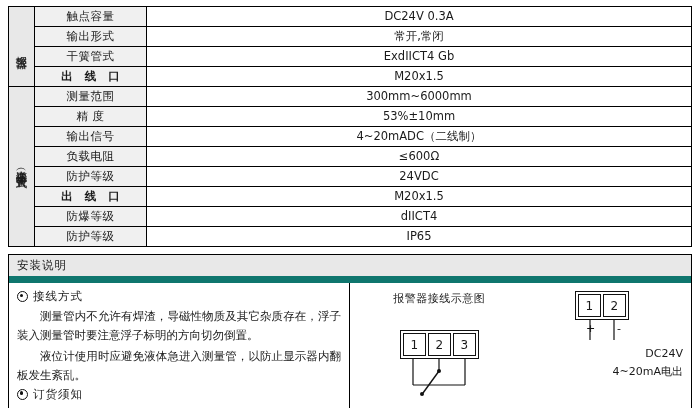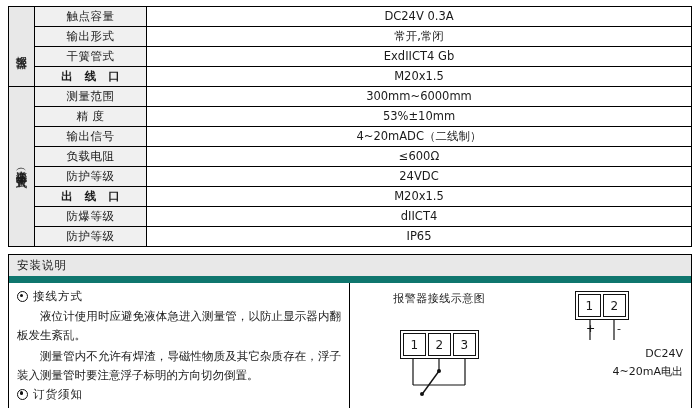--- a/index.html
+++ b/index.html
@@ -244,22 +244,22 @@
 
   <div class="install">
     <div class="install-title">安装说明</div>
     <div class="install-body">
 
       <div class="col-left">
         <div class="hd">
           <span class="bullet"></span>
           <span>接线方式</span>
         </div>
+        <p class="para">测量管内不允许有焊渣，导磁性物质及其它杂质存在，浮子装入测量管时要注意浮子标明的方向切勿倒置。</p>
         <p class="para">液位计使用时应避免液体急进入测量管，以防止显示器内翻板发生紊乱。</p>
-        <p class="para">测量管内不允许有焊渣，导磁性物质及其它杂质存在，浮子装入测量管时要注意浮子标明的方向切勿倒置。</p>
 
         <div class="hd">
           <span class="bullet"></span>
           <span>订货须知</span>
         </div>
         <p class="para">请应选型认真填写。</p>
 
       </div>
 
       <div class="col-right">

